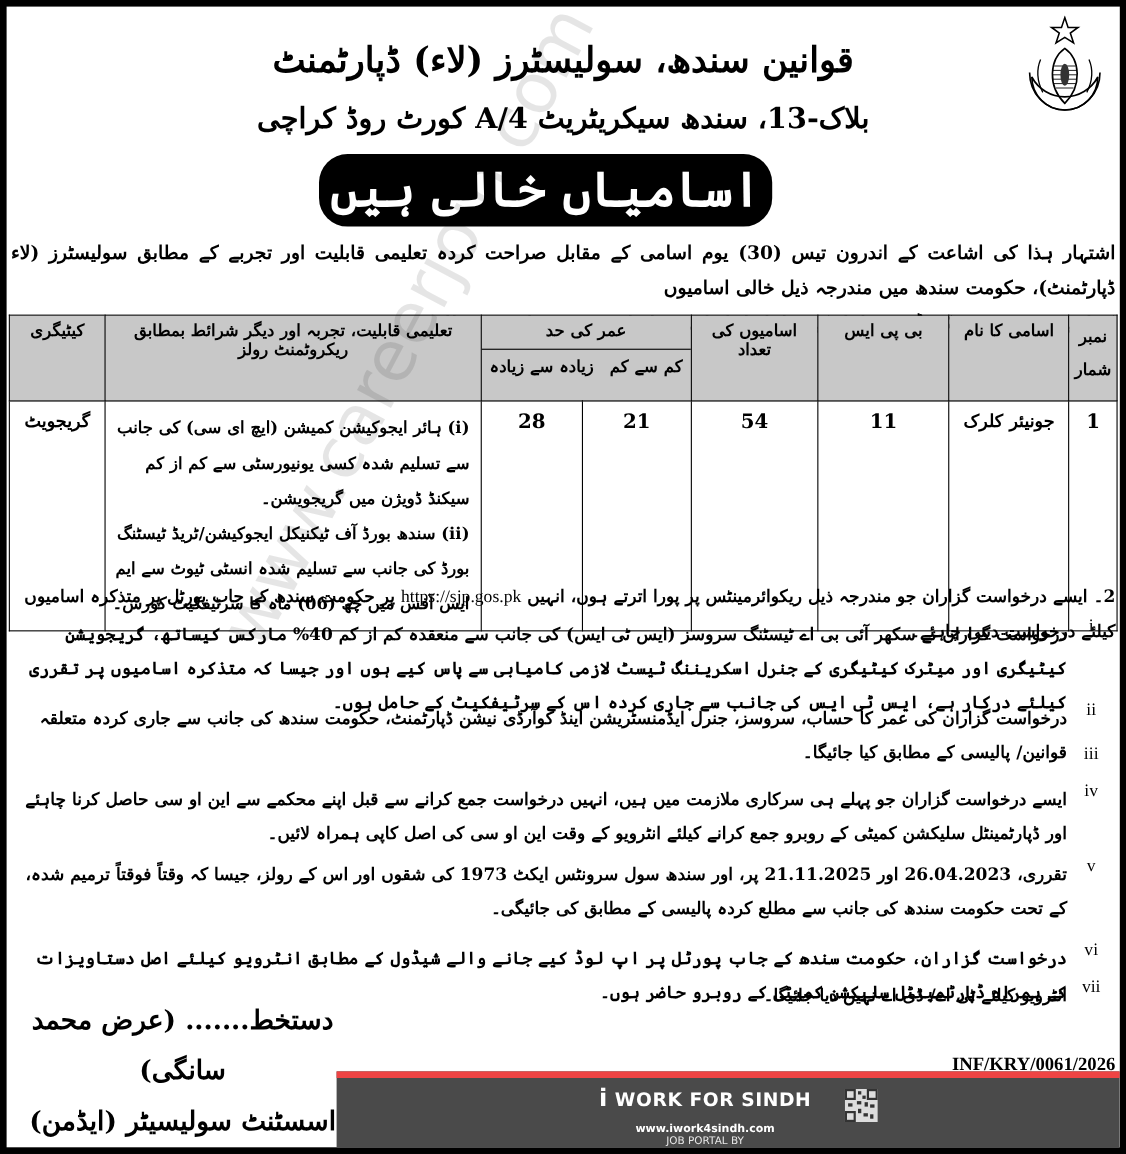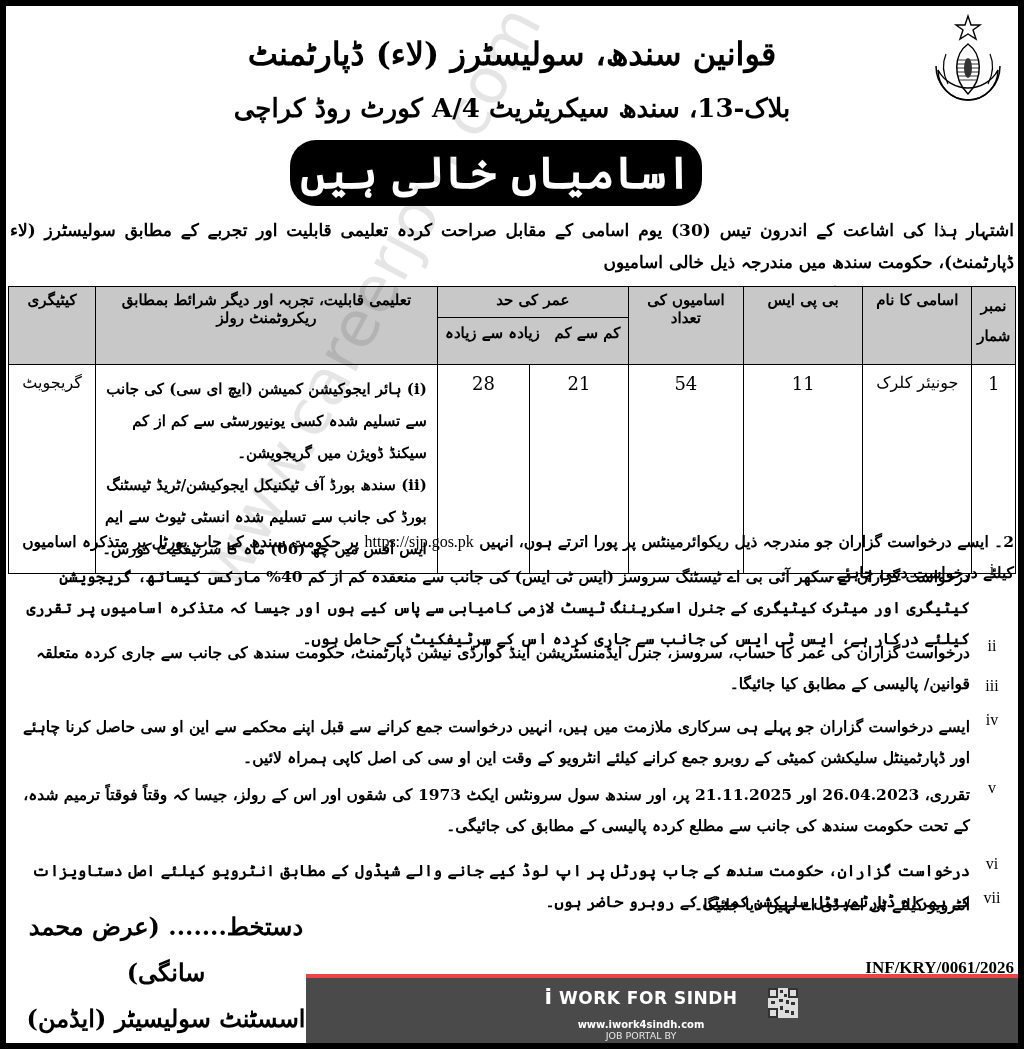--- a/index.html
+++ b/index.html
@@ -31,21 +31,21 @@
       font-size: 17px; line-height: 32px; font-weight: bold;
     }
     .intro p:last-child { text-align: right; }
     
     table.vac {
       position: absolute; left: 2px; top: 280px; width: 1008px; border-collapse: collapse;
       font-size: 15px; font-weight: bold;
     }
     table.vac td, table.vac th { border: 1.5px solid #000; vertical-align: top; }
     table.vac thead th { background: #c8c8c8; font-weight: bold; text-align: center; padding: 4px 4px; }
-    table.vac tbody td { text-align: center; padding: 8px 4px; font-size: 18px; font-weight: normal; }
+    table.vac tbody td { text-align: center; padding: 8px 4px; font-size: 18px; font-weight: bold; }
     .age-top { border-bottom: 1.5px solid #000; padding-bottom: 8px; }
     .age-sub { display: flex; justify-content: space-around; padding-top: 6px; }
     .qual { text-align: right !important; font-size: 15px !important; font-weight: bold !important; line-height: 32px; padding-right: 10px !important; }
     .urdu-cell { font-weight: bold; font-size: 16px !important; }
     
     .cond {
       position: absolute; left: 4px; right: 4px; font-size: 15.5px; font-weight: bold;
     }
     .cond-row { display: flex; flex-direction: row-reverse; align-items: flex-start; }
     .cond-num { width: 44px; flex: 0 0 44px; text-align: center; font-weight: normal; font-family: "Liberation Serif", serif; font-size: 16px; }
@@ -53,21 +53,21 @@
     .url { font-family: "Liberation Serif", serif; font-weight: normal; font-size: 16px; text-align: center; }
     
     .sig { position: absolute; left: 10px; top: 898px; width: 300px; text-align: center; font-weight: bold; }
     .sig div { font-size: 24px; line-height: 46px; }
     .ref {
       position: absolute; right: 4px; top: 952px; font-family: "Liberation Serif", serif;
       font-weight: bold; font-size: 17px;
     }
     .footer-box {
       position: absolute; left: 300px; top: 968px; width: 712px; height: 69px;
-      background: #4a4a4a; border-top: 4px solid #ef4444;
+      background: #4a4a4a; border-top: 6px solid #ef4444;
     }
     .fb-inner { position: absolute; left: 220px; top: 6px; width: 230px; text-align: center; color: #fff; font-family: "DejaVu Sans", sans-serif; }
     .fb-title { font-size: 17px; font-weight: bold; letter-spacing: 0.5px; }
     .fb-title .i { font-size: 22px; }
     .fb-url { font-size: 10px; font-weight: bold; margin-top: 10px; }
     .fb-sub { font-size: 9.5px; line-height: 12px; color: #e8e8e8; }
     .qr { position: absolute; left: 462px; top: 10px; width: 30px; height: 30px; }
     .watermark {
       position: absolute; left: 180px; top: 560px; transform: rotate(-62deg);
       transform-origin: left top; font-family: "DejaVu Sans", sans-serif;

